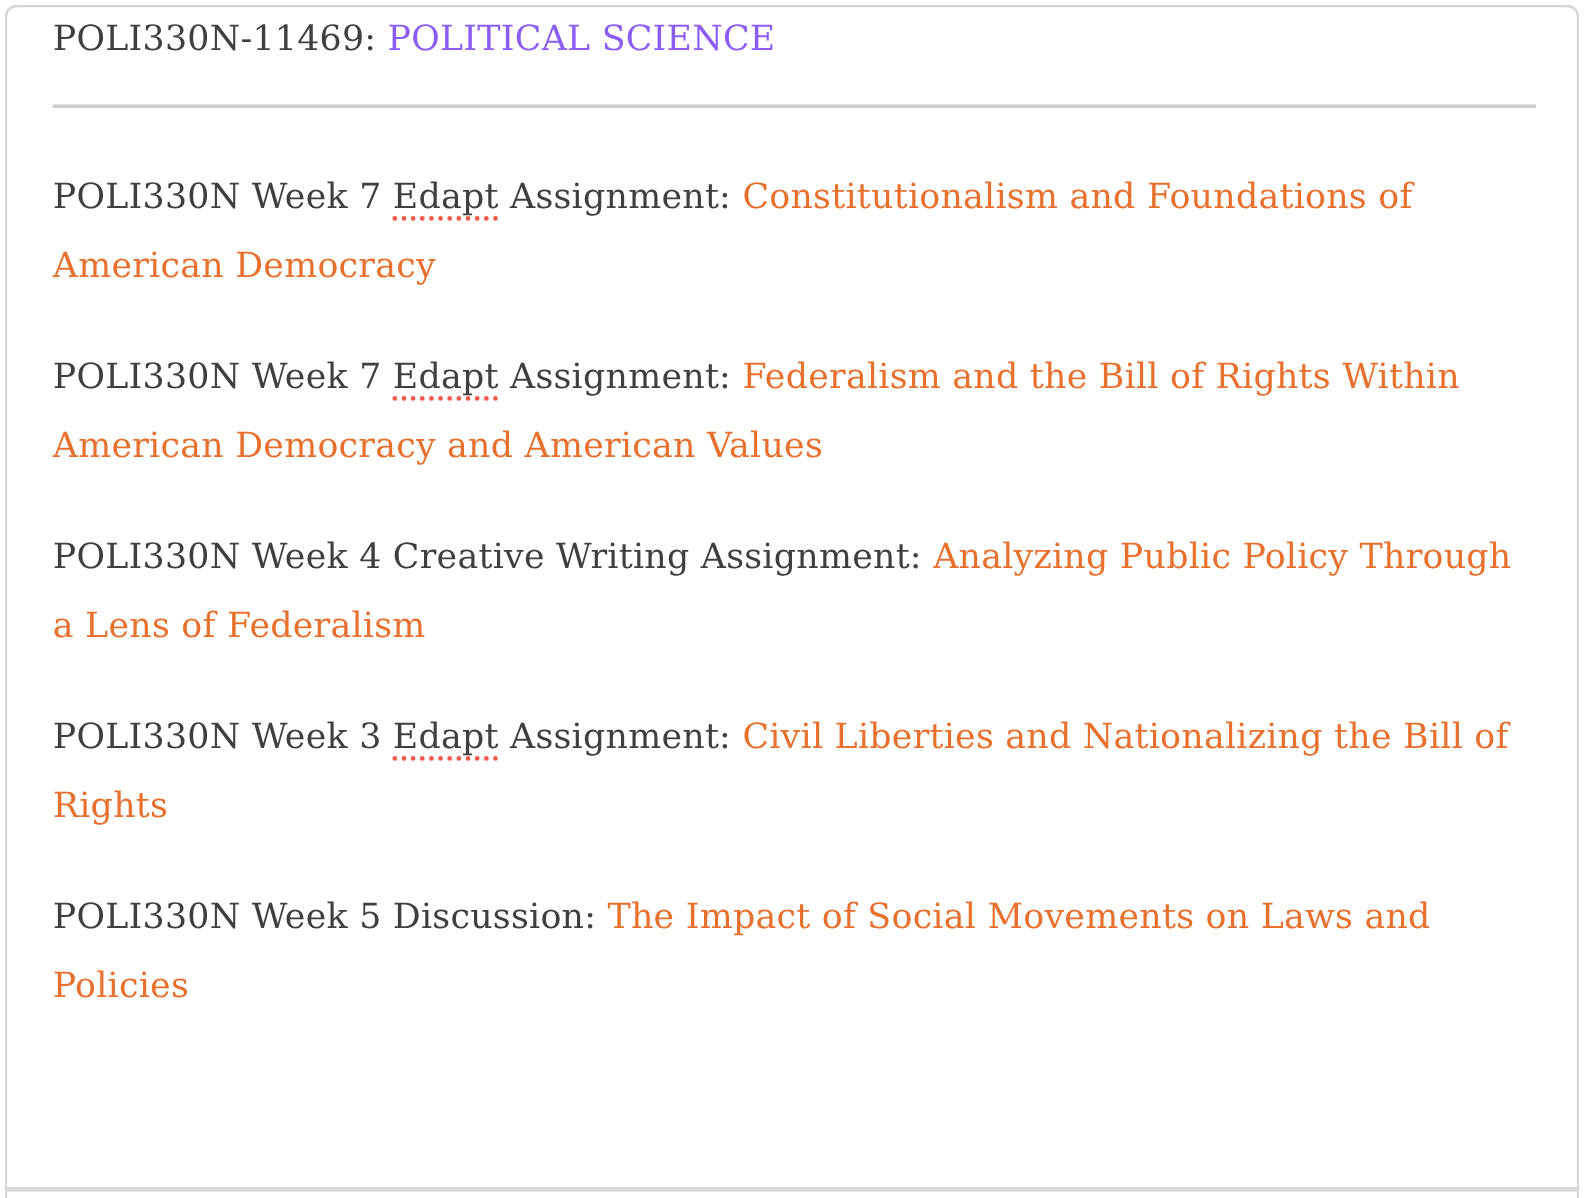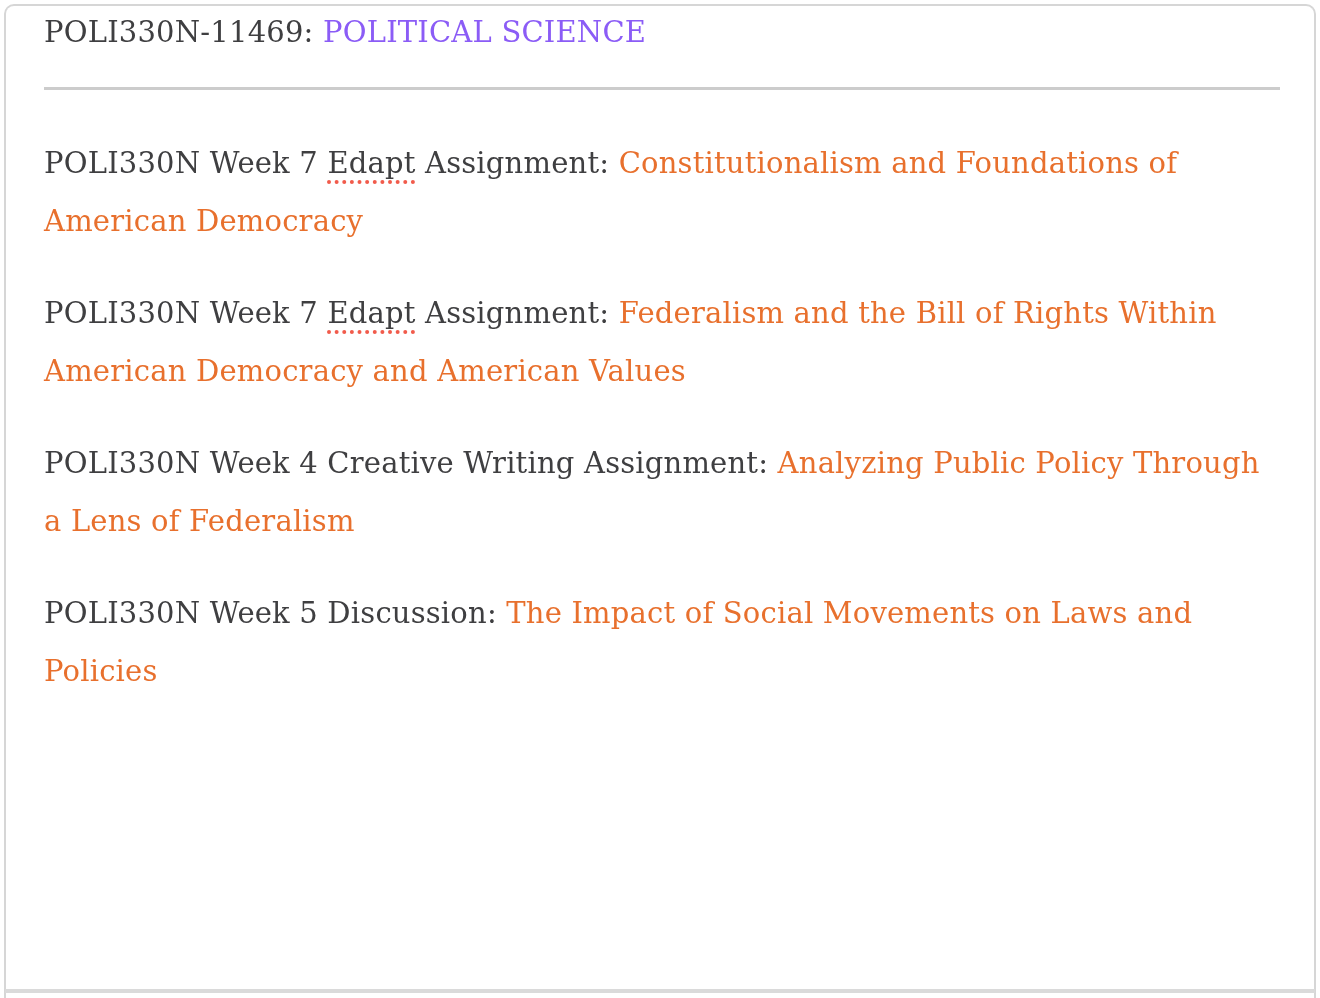--- a/index.html
+++ b/index.html
@@ -80,20 +80,21 @@
   <hr class="divider">
 
   <div class="list" id="assignment-list">
   <p class="item"><span class="pre">POLI330N Week 7 </span><span class="miss">Edapt</span><span class="post"> Assignment: </span><a href="#" class="link">Constitutionalism and Foundations of American Democracy</a></p>
 
 
   <p class="item"><span class="pre">POLI330N Week 7 </span><span class="miss">Edapt</span><span class="post"> Assignment: </span><a href="#" class="link">Federalism and the Bill of Rights Within American Democracy and American Values</a></p>
 
   <p class="item"><span class="pre">POLI330N Week 4 Creative Writing Assignment: </span><span class="miss"></span><span class="post"></span><a href="#" class="link">Analyzing Public Policy Through a Lens of Federalism</a></p>
 
+  <p class="item"><span class="pre">POLI330N Week 3 </span><span class="miss">Edapt</span><span class="post"> Assignment: </span><a href="#" class="link">Civil Liberties and Nationalizing the Bill of Rights</a></p>
 
   <p class="item"><span class="pre">POLI330N Week 5 Discussion: </span><span class="miss"></span><span class="post"></span><a href="#" class="link">The Impact of Social Movements on Laws and Policies</a></p>
 
 </div>
 
 </div>
 
 <div class="bottom-divider"></div>
 
 </body></html>

